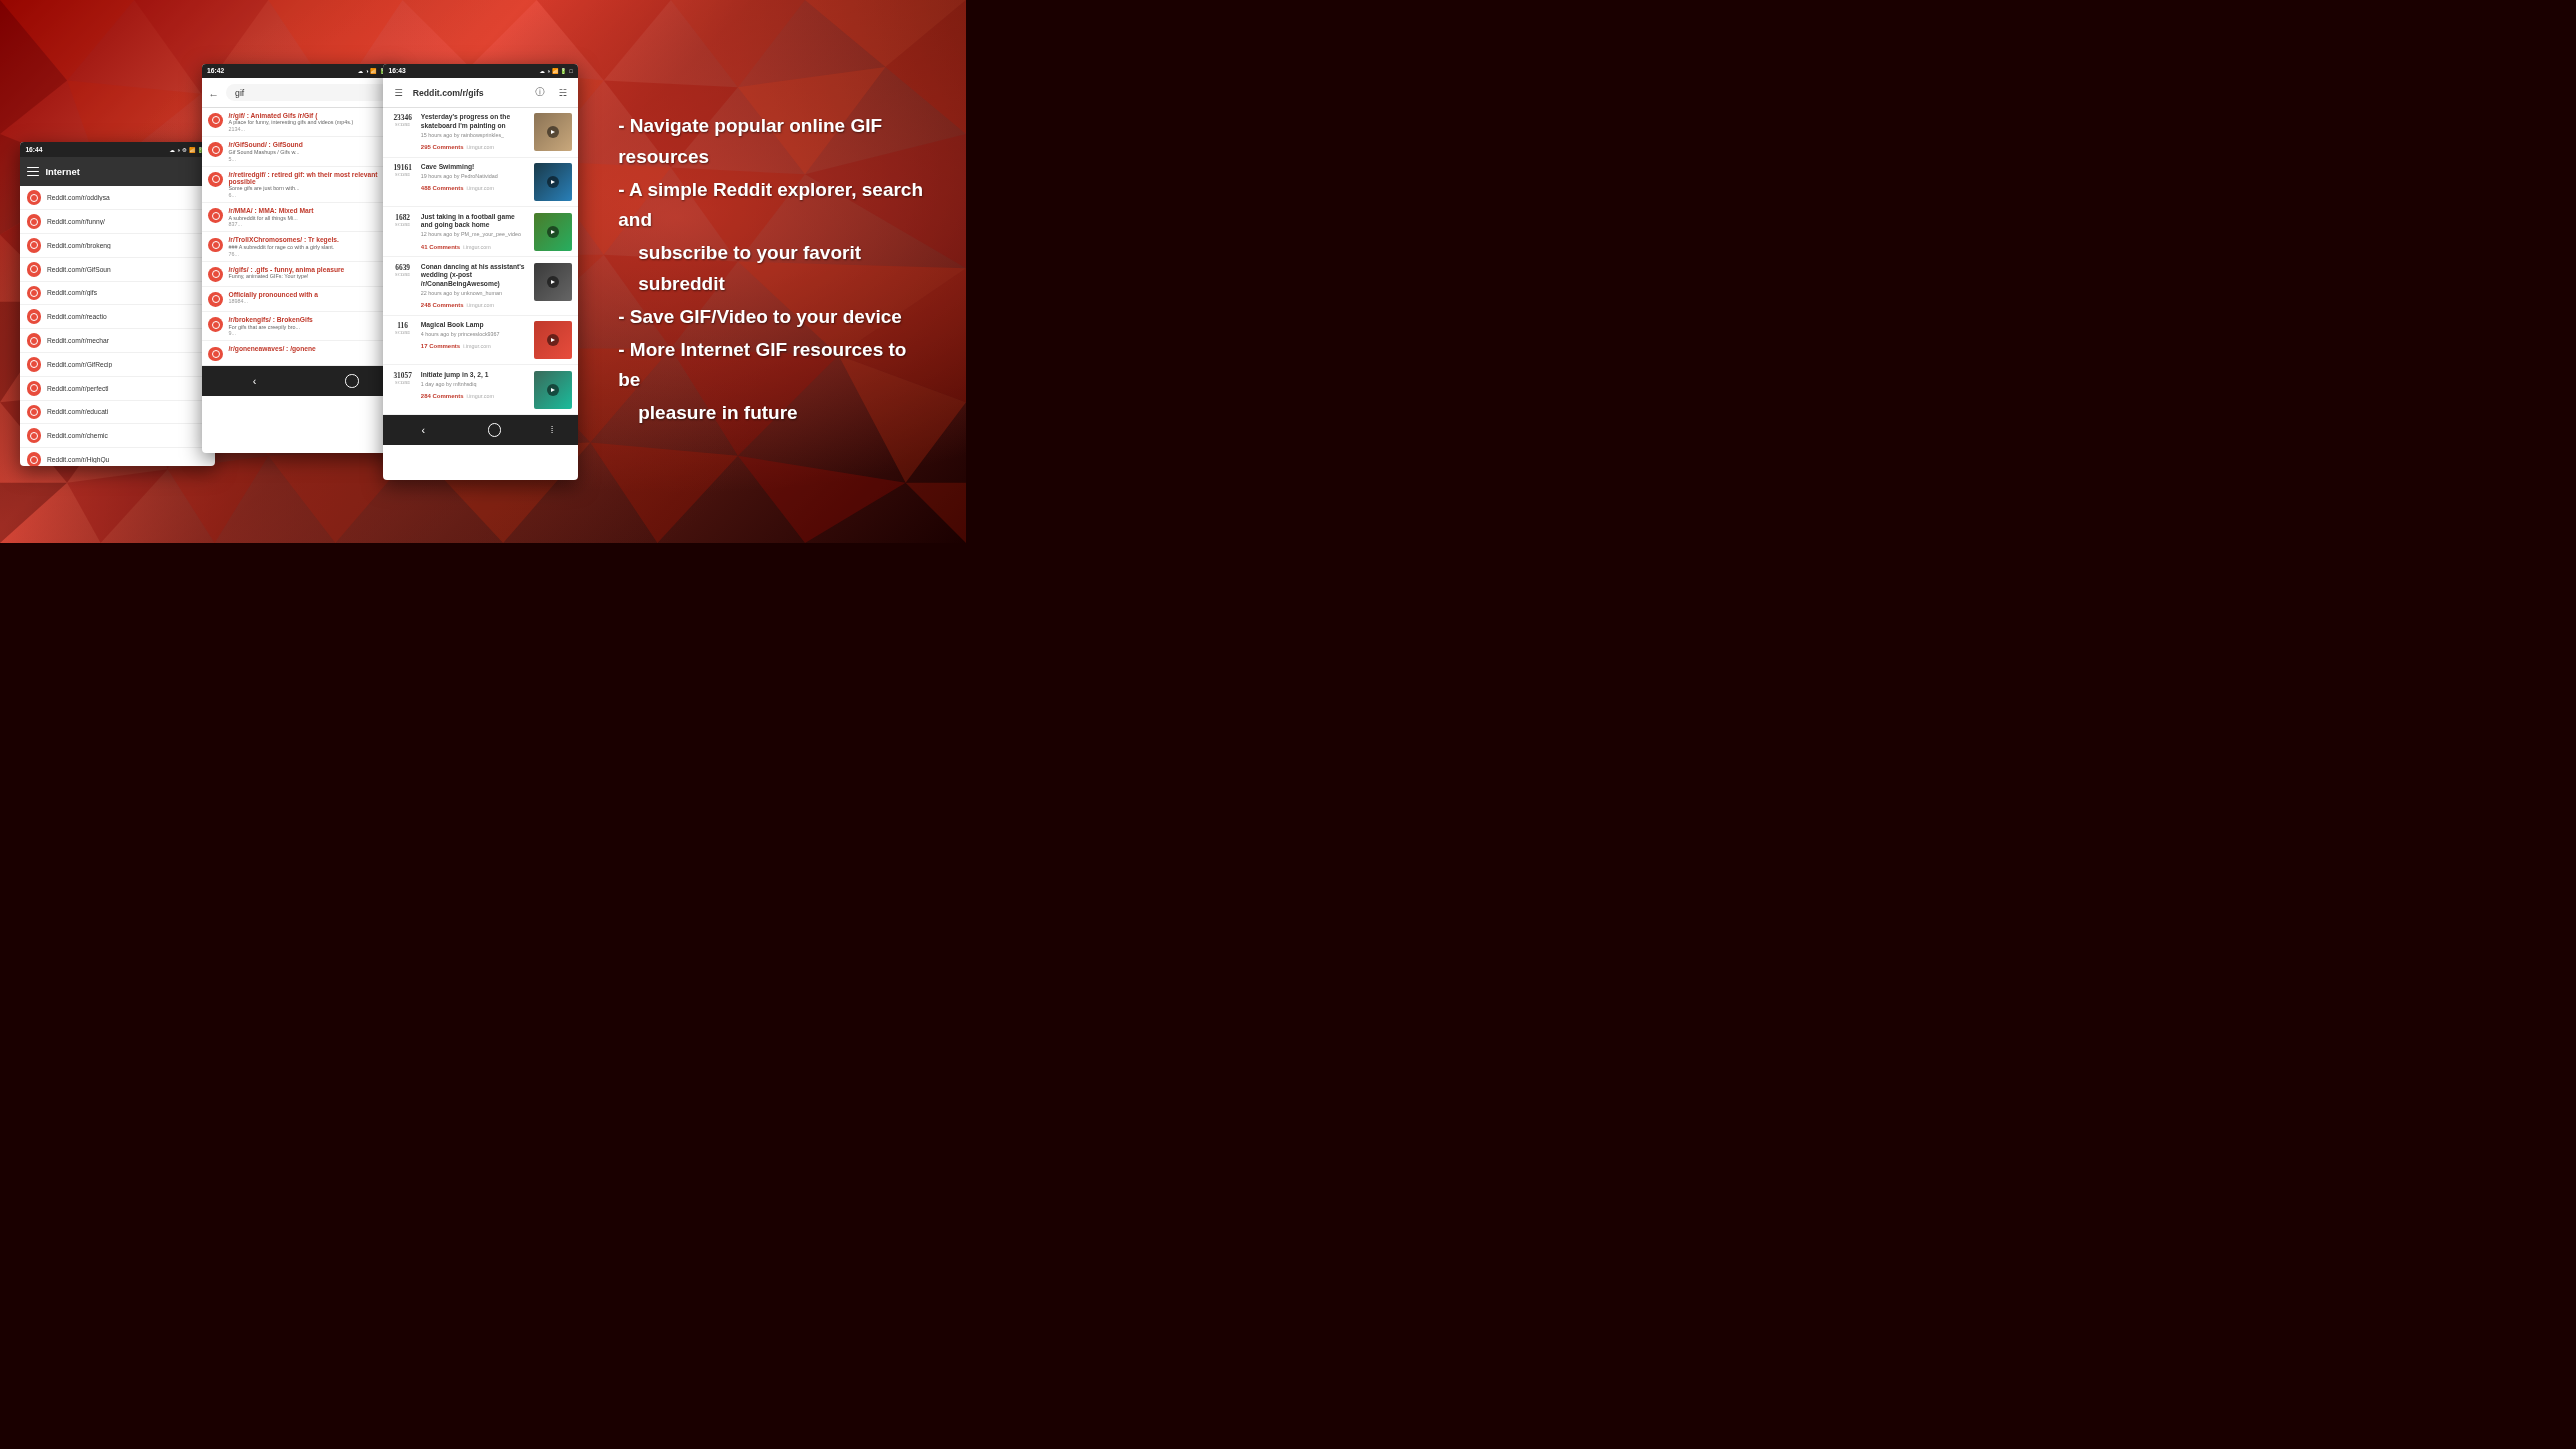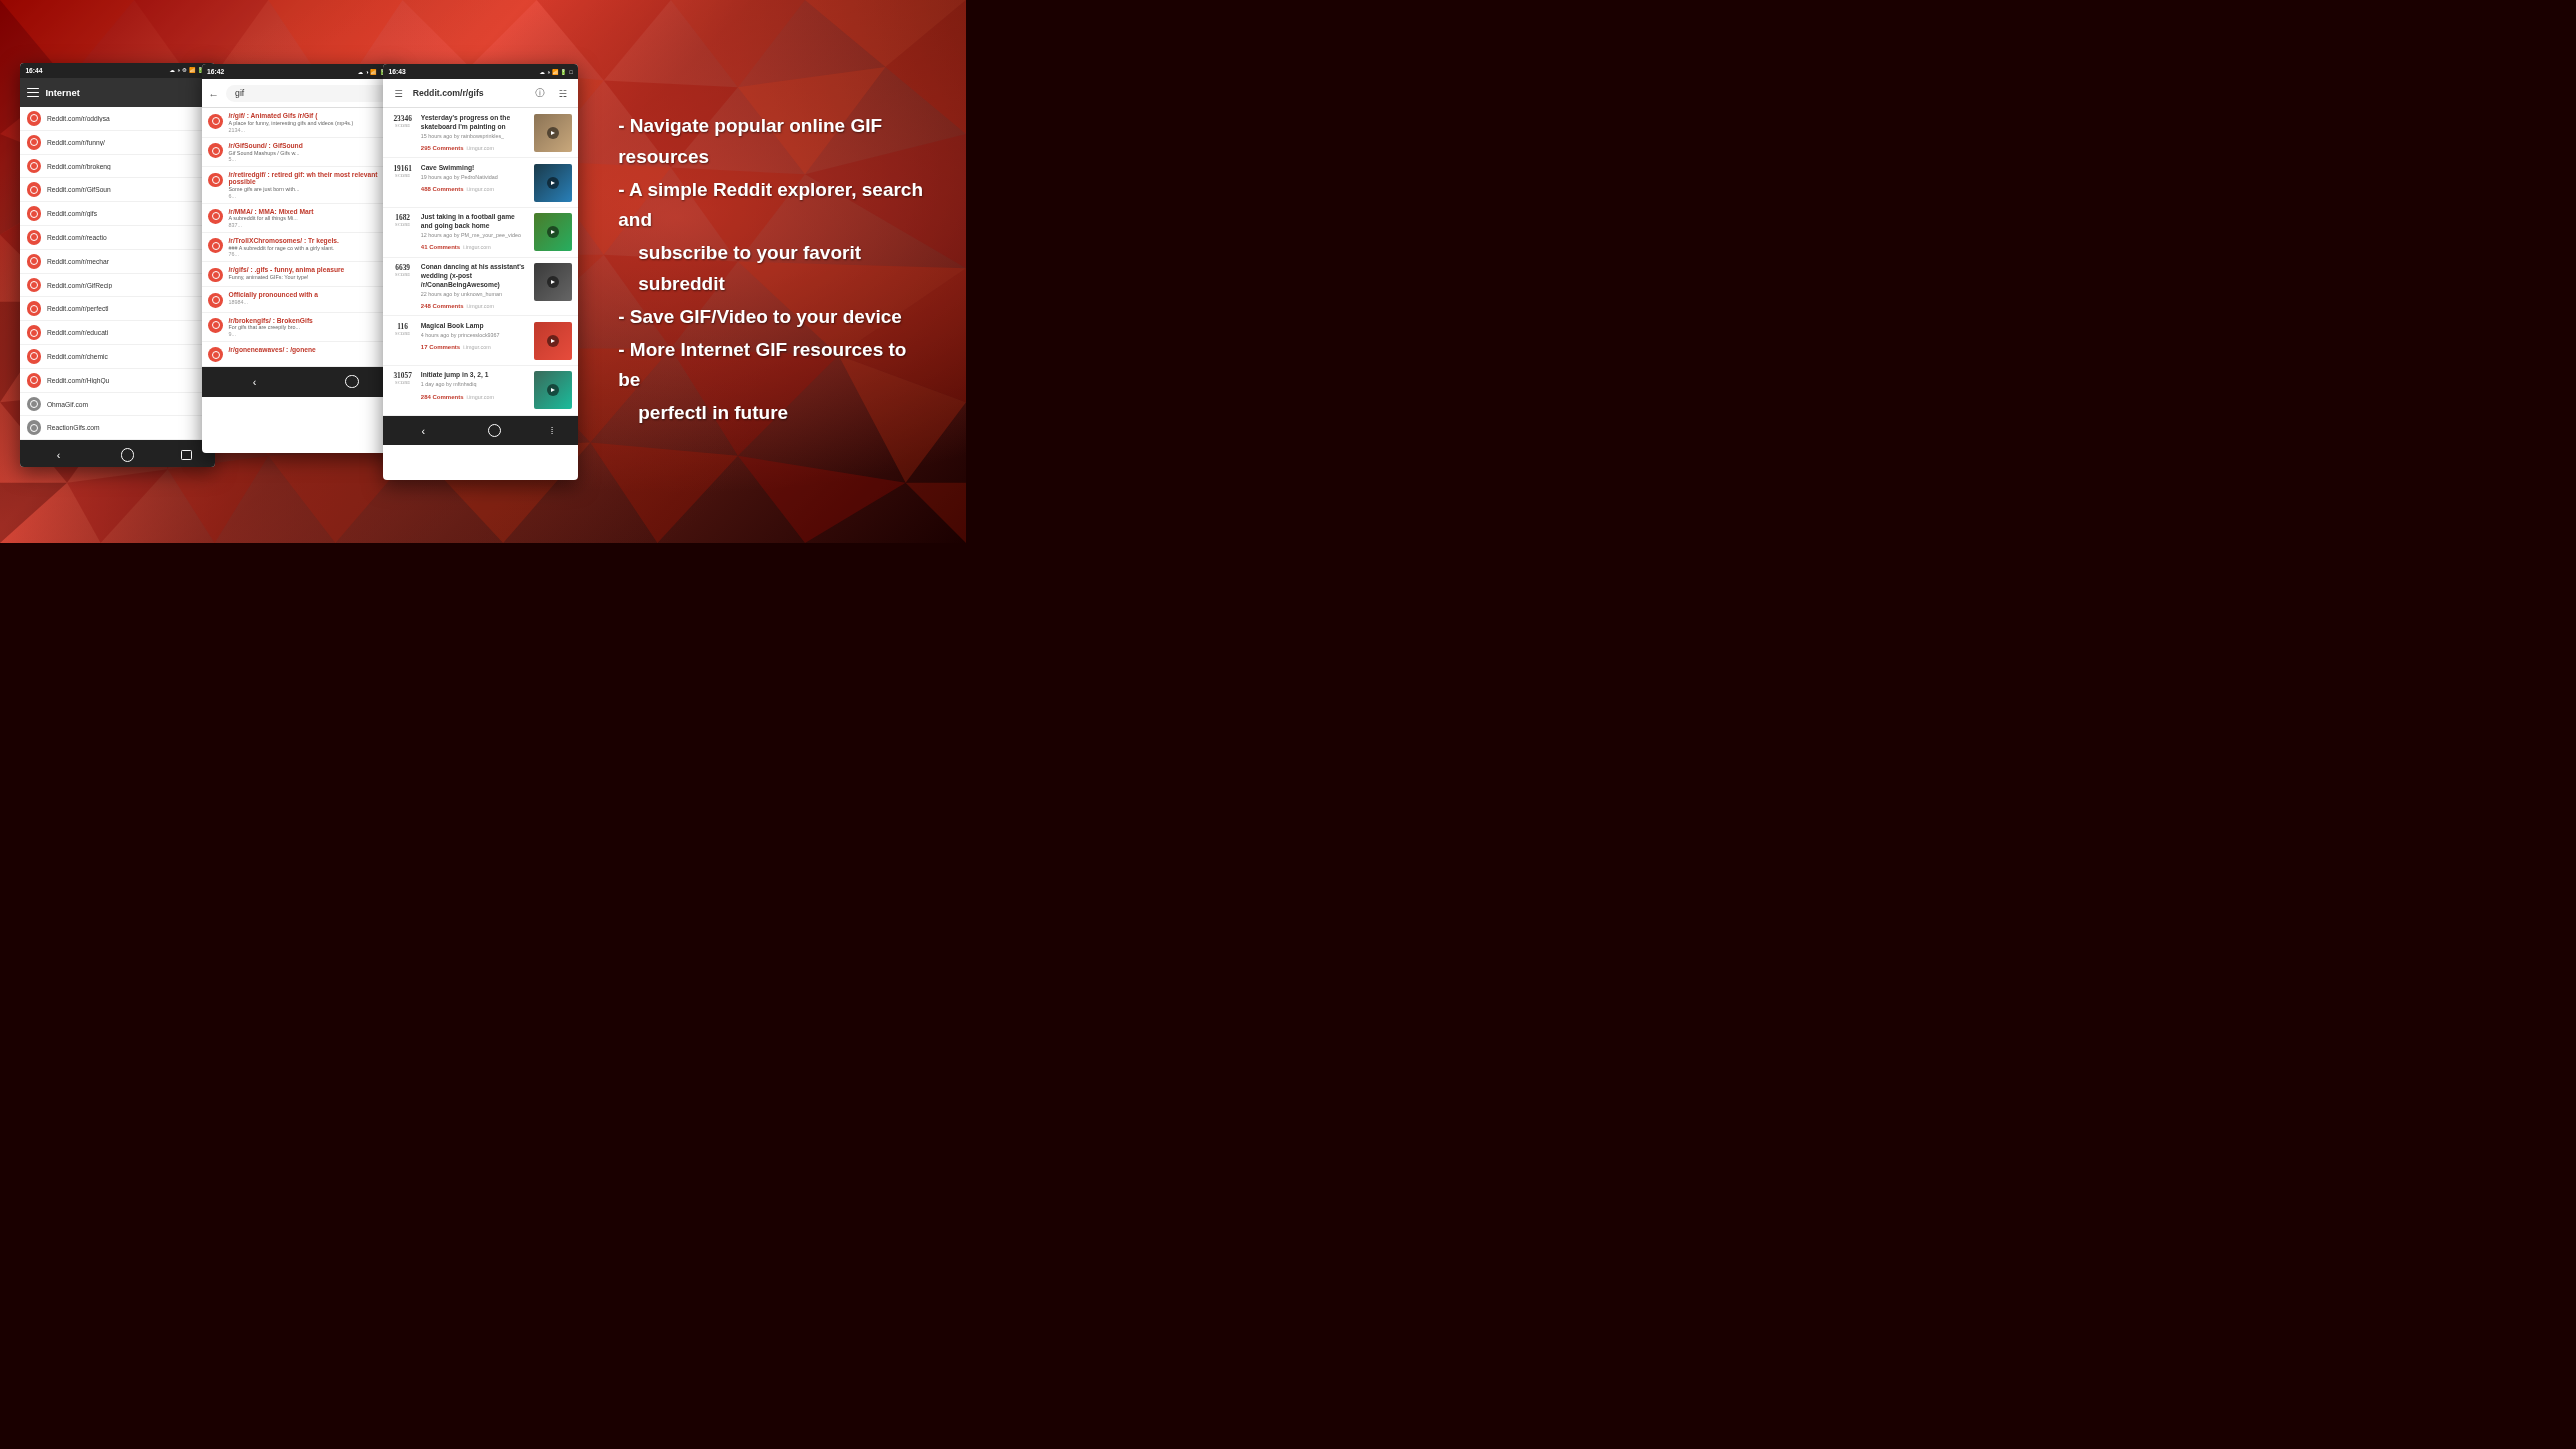--- a/index.html
+++ b/index.html
@@ -54,21 +54,21 @@
       display: flex;
       align-items: flex-end;
       margin-left: 20px;
       gap: 0;
       position: relative;
     }
 
     
     .phone-1 {
       width: 195px;
-      height: 404px;
+      height: 324px;
       background: #fff;
       border-radius: 4px;
       overflow: hidden;
       box-shadow: 0 5.4px 20px rgba(0,0,0,0.5);
       position: relative;
       z-index: 3;
       margin-bottom: 13.4px;
     }
 
     
@@ -825,17 +825,17 @@
     </div>
 
   </div>
 
   <div class="features-panel">
     <div class="feature-line">- Navigate popular online GIF resources</div>
     <div class="feature-line">- A simple Reddit explorer, search and</div>
     <div class="feature-line" style="padding-left:20px;">subscribe to your favorit subreddit</div>
     <div class="feature-line">- Save GIF/Video to your device</div>
     <div class="feature-line">- More Internet GIF resources to be</div>
-    <div class="feature-line" style="padding-left:20px;">perfectl in future</div>
+    <div class="feature-line" style="padding-left:20px;">pleasure in future</div>
   </div>
 
 </div>
 
 
 </body></html>

